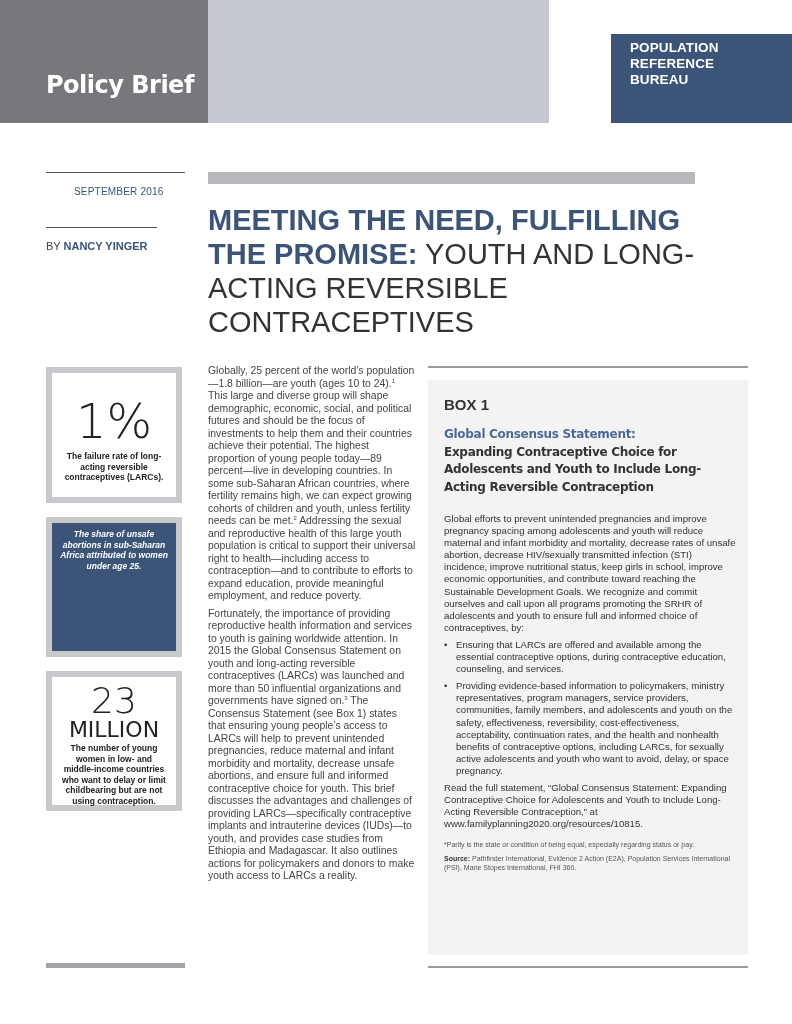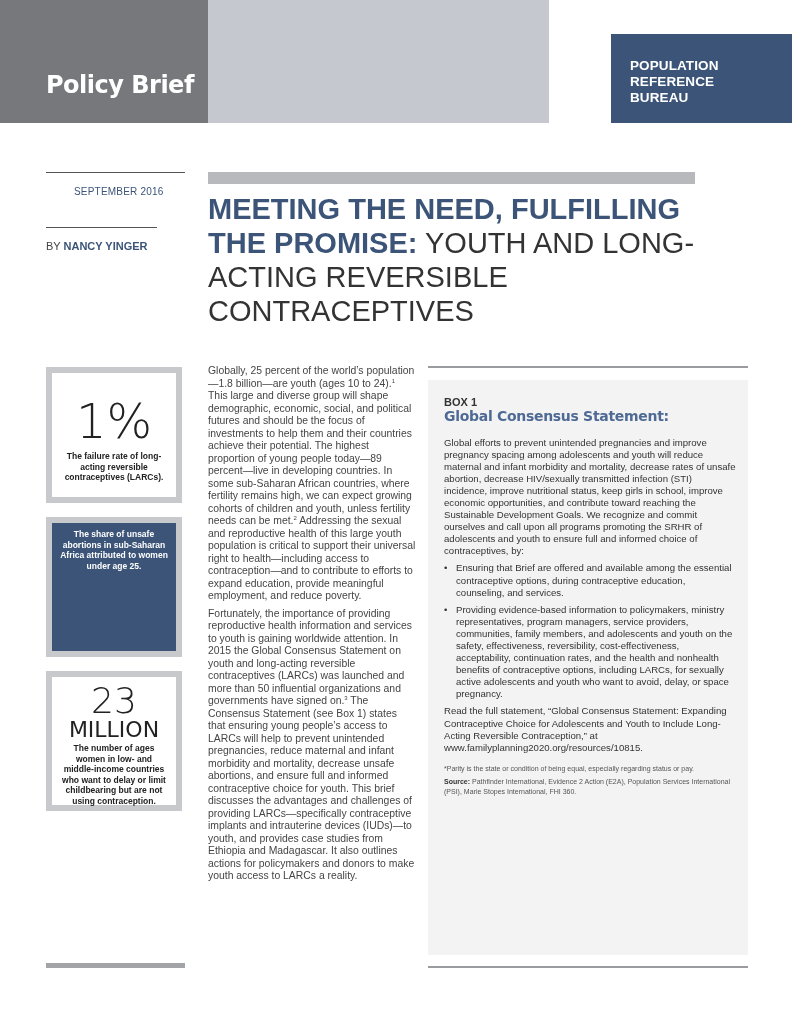--- a/index.html
+++ b/index.html
@@ -2,59 +2,59 @@
 <html><head>
 <meta charset="utf-8">
 <style>
   * { box-sizing: border-box; margin: 0; padding: 0; }
   html, body { width: 792px; height: 1024px; background: #ffffff; overflow: hidden; }
   body { position: relative; font-family: "Liberation Sans", sans-serif; color: #333; }
 
   .hdr-dark { position: absolute; left: 0; top: 0; width: 208px; height: 123px; background: #77787c; }
   .hdr-light { position: absolute; left: 208px; top: 0; width: 341px; height: 123px; background: #c6c8cf; }
   .policy-brief { position: absolute; left: 46px; top: 71px; color: #fff; font-weight: bold; font-size: 24px; letter-spacing: -0.5px; font-family: "DejaVu Sans", sans-serif; }
-  .prb { position: absolute; left: 611px; top: 34px; width: 181px; height: 89px; background: #3b5478; color: #fff; font-weight: bold; font-size: 13.5px; line-height: 16px; padding: 24px 0 0 19px; }
+  .prb { position: absolute; left: 611px; top: 34px; width: 181px; height: 89px; background: #3b5478; color: #fff; font-weight: bold; font-size: 13.5px; line-height: 16px; padding: 6px 0 0 19px; }
   .prb div { letter-spacing: 0.1px; }
 
   .rule-left1 { position: absolute; left: 46px; top: 172px; width: 139px; height: 1px; background: #555; }
   .date { position: absolute; left: 46px; top: 186px; font-size: 10px; font-weight: normal; color: #3b5478; letter-spacing: 0.2px; margin-left: 28px; }
   .rule-left2 { position: absolute; left: 46px; top: 227px; width: 111px; height: 1px; background: #555; }
   .byline { position: absolute; left: 46px; top: 240px; font-size: 11px; color: #444; }
   .byline b { color: #3b5478; }
 
   .title-bar { position: absolute; left: 208px; top: 172px; width: 487px; height: 12px; background: #b8b9bc; }
-  .title { position: absolute; left: 208px; top: 192px; width: 560px; font-size: 29px; line-height: 34px; color: #333; }
+  .title { position: absolute; left: 208px; top: 203px; width: 560px; font-size: 29px; line-height: 34px; color: #333; }
   .title .strong { color: #3b5478; font-weight: bold; }
   .title .thin { font-weight: normal; }
 
   .stat { position: absolute; left: 46px; width: 136px; border: 6px solid #c8c9cc; text-align: center; }
   .stat1 { top: 367px; height: 136px; background: #fff; }
   .stat2 { top: 517px; height: 140px; background: #3b5478; color: #fff; }
   .stat3 { top: 671px; height: 140px; background: #fff; }
   .stat-big { font-size: 48px; line-height: 52px; font-family: "DejaVu Sans", sans-serif; font-weight: 300; color: #222; }
   .stat1 .stat-big { margin-top: 22px; }
   .stat2 .stat-big { color: #fff; margin-top: 14px; font-size: 46px; }
   .stat3 .stat-big { margin-top: 6px; font-size: 36px; line-height: 36px; }
   .stat-million { font-size: 22px; line-height: 22px; font-family: "DejaVu Sans", sans-serif; color: #222; }
   .stat-desc { font-size: 8.5px; line-height: 10.5px; font-family: "Liberation Sans", sans-serif; font-weight: bold; padding: 0 8px; margin-top: 6px; }
   .stat1 .stat-desc { color: #222; margin-top: 4px; }
-  .stat2 .stat-desc { color: #fff; margin-top: 6px; }
+  .stat2 .stat-desc { color: #fff; margin-top: 6px; font-style: italic; }
   .stat3 .stat-desc { color: #222; margin-top: 2px; }
 
   .rule-bottom-left { position: absolute; left: 46px; top: 963px; width: 139px; height: 5px; background: #a3a4a7; }
 
   .body-col { position: absolute; left: 208px; top: 365px; width: 208px; font-size: 10.4px; line-height: 12.5px; color: #444; }
   .body-col p { margin-bottom: 5px; }
   .body-col sup { font-size: 6px; vertical-align: super; line-height: 0; }
 
   .box-rule-top { position: absolute; left: 428px; top: 366px; width: 320px; height: 2px; background: #9a9b9e; }
   .box1 { position: absolute; left: 428px; top: 380px; width: 320px; height: 575px; background: #f3f3f4; padding: 16px 12px 0 16px; }
   .box-rule-bottom { position: absolute; left: 428px; top: 966px; width: 320px; height: 2px; background: #9a9b9e; }
-  .box-label { font-size: 11px; font-weight: bold; color: #333; }
-  .box-title { font-size: 14px; line-height: 17.5px; font-weight: bold; color: #333; margin-bottom: 11px; font-family: "DejaVu Sans", sans-serif; letter-spacing: -0.3px; }
+  .box-label { font-size: 15px; font-weight: bold; color: #333; margin-bottom: 13px; }
+  .box-title { font-size: 12px; line-height: 17.5px; font-weight: bold; color: #333; margin-bottom: 17px; font-family: "DejaVu Sans", sans-serif; letter-spacing: -0.3px; }
   .box-title .blue { color: #4e6a94; display: block; }
   .box-text { font-size: 9.6px; line-height: 12.1px; color: #333; }
   .box-text p { margin-bottom: 5px; }
   .box-list { list-style: none; margin: 0 0 4px 0; }
   .box-list li { position: relative; padding-left: 12px; margin-bottom: 5px; }
   .box-list li::before { content: "\2022"; position: absolute; left: 0; top: 0; }
   .box-foot { font-size: 7px; line-height: 9.5px; color: #555; margin-top: 10px; }
   .box-foot p { margin-bottom: 4px; }
   .box-foot b { color: #333; }
 </style>
@@ -85,39 +85,40 @@
 <div class="stat stat1">
   <div class="stat-big">1%</div>
   <div class="stat-desc">The failure rate of long-acting reversible contraceptives (LARCs).</div>
 </div>
 <div class="stat stat2">
   <div class="stat-desc">The share of unsafe abortions in sub-Saharan Africa attributed to women under age 25.</div>
 </div>
 <div class="stat stat3">
   <div class="stat-big">23</div>
   <div class="stat-million">MILLION</div>
-  <div class="stat-desc">The number of ages women in low- and middle-income countries who want to delay or limit childbearing but are not using contraception.</div>
+  <div class="stat-desc">The number of young women in low- and middle-income countries who want to delay or limit childbearing but are not using contraception.</div>
 </div>
 <div class="rule-bottom-left"></div>
 
 <div class="body-col">
   <p><span>Globally, 25 percent of the world’s population—1.8 billion—are youth (ages 10 to 24).</span><sup>1</sup><span> This large and diverse group will shape demographic, economic, social, and political futures and should be the focus of investments to help them and their countries achieve their potential. The highest proportion of young people today—89 percent—live in developing countries. In some sub-Saharan African countries, where fertility remains high, we can expect growing cohorts of children and youth, unless fertility needs can be met.</span><sup>2</sup><span> Addressing the sexual and reproductive health of this large youth population is critical to support their universal right to health—including access to contraception—and to contribute to efforts to expand education, provide meaningful employment, and reduce poverty.</span></p>
   <p><span>Fortunately, the importance of providing reproductive health information and services to youth is gaining worldwide attention. In 2015 the Global Consensus Statement on youth and long-acting reversible contraceptives (LARCs) was launched and more than 50 influential organizations and governments have signed on.</span><sup>3</sup><span> The Consensus Statement (see Box 1) states that ensuring young people’s access to LARCs will help to prevent unintended pregnancies, reduce maternal and infant morbidity and mortality, decrease unsafe abortions, and ensure full and informed contraceptive choice for youth. This brief discusses the advantages and challenges of providing LARCs—specifically contraceptive implants and intrauterine devices (IUDs)—to youth, and provides case studies from Ethiopia and Madagascar. It also outlines actions for policymakers and donors to make youth access to LARCs a reality.</span></p>
 </div>
 
 <div class="box-rule-top"></div>
 <div class="box1">
   <div class="box-label">BOX 1</div>
   <div class="box-title">
     <span class="blue">Global Consensus Statement:</span>
+    <span>Expanding Contraceptive Choice for Adolescents and Youth to Include Long-Acting Reversible Contraception</span>
   </div>
   <div class="box-text">
     <p>Global efforts to prevent unintended pregnancies and improve pregnancy spacing among adolescents and youth will reduce maternal and infant morbidity and mortality, decrease rates of unsafe abortion, decrease HIV/sexually transmitted infection (STI) incidence, improve nutritional status, keep girls in school, improve economic opportunities, and contribute toward reaching the Sustainable Development Goals. We recognize and commit ourselves and call upon all programs promoting the SRHR of adolescents and youth to ensure full and informed choice of contraceptives, by:</p>
     <ul class="box-list">
-      <li>Ensuring that Brief are offered and available among the essential contraceptive options, during contraceptive education, counseling, and services.</li>
+      <li>Ensuring that LARCs are offered and available among the essential contraceptive options, during contraceptive education, counseling, and services.</li>
       <li>Providing evidence-based information to policymakers, ministry representatives, program managers, service providers, communities, family members, and adolescents and youth on the safety, effectiveness, reversibility, cost-effectiveness, acceptability, continuation rates, and the health and nonhealth benefits of contraceptive options, including LARCs, for sexually active adolescents and youth who want to avoid, delay, or space pregnancy.</li>
     </ul>
     <p>Read the full statement, “Global Consensus Statement: Expanding Contraceptive Choice for Adolescents and Youth to Include Long-Acting Reversible Contraception,” at www.familyplanning2020.org/resources/10815.</p>
   </div>
   <div class="box-foot">
     <p>*Parity is the state or condition of being equal, especially regarding status or pay.</p>
     <p><b>Source:</b><span> Pathfinder International, Evidence 2 Action (E2A), Population Services International (PSI), Marie Stopes International, FHI 360.</span></p>
   </div>
 </div>
 <div class="box-rule-bottom"></div>

